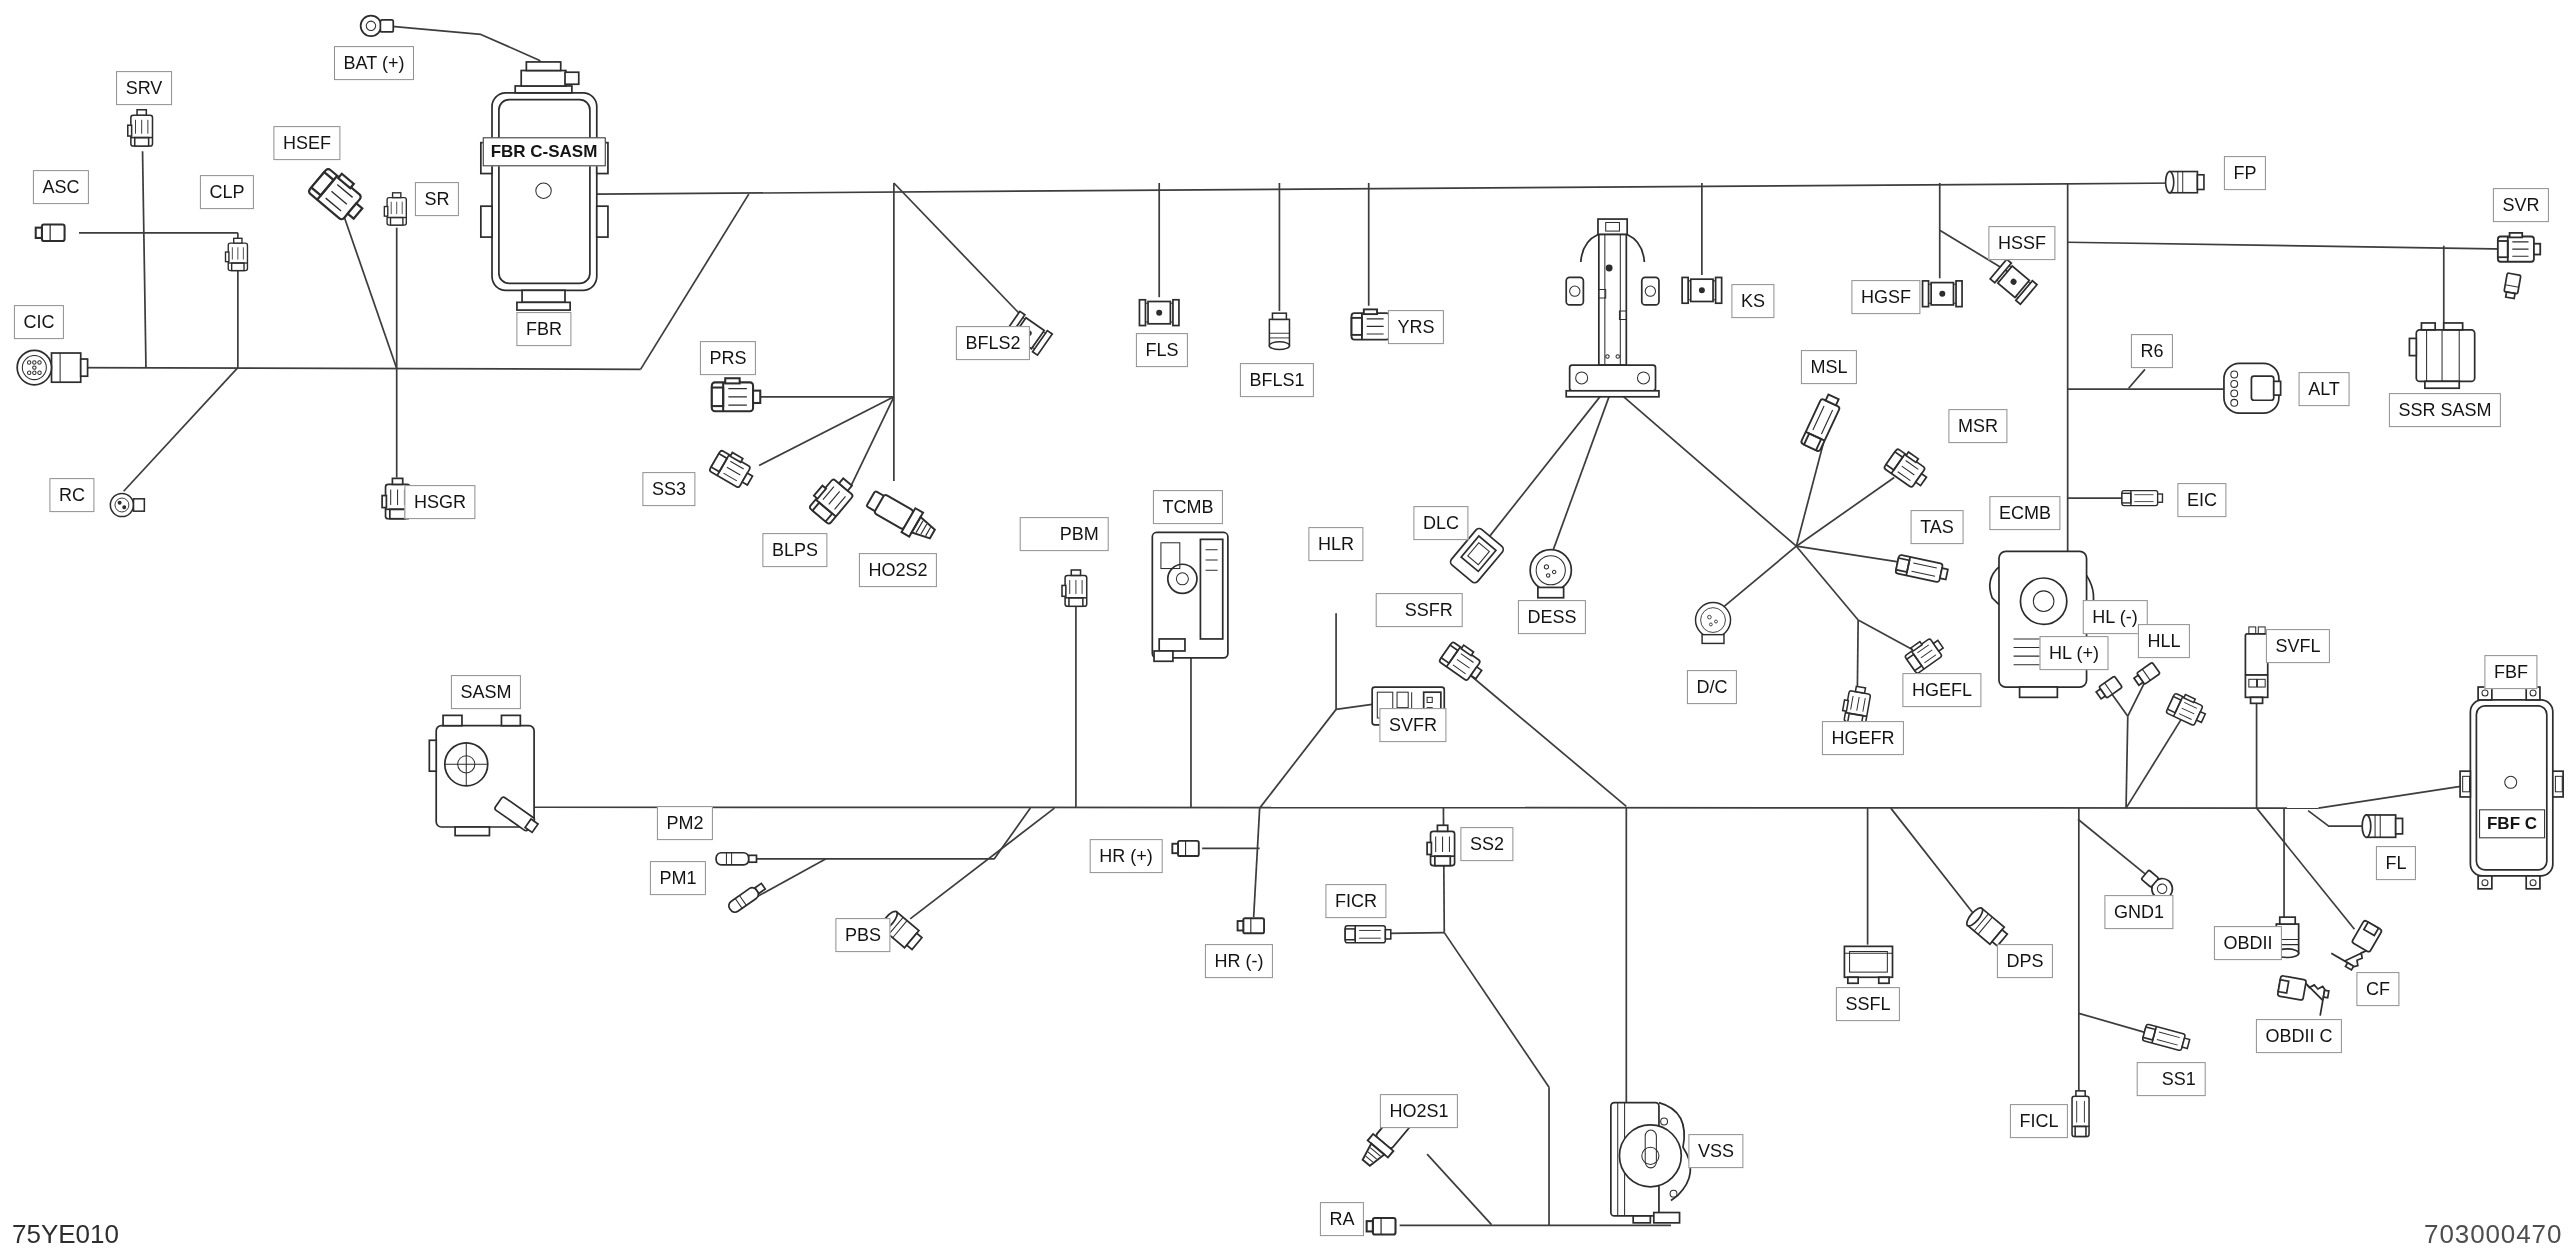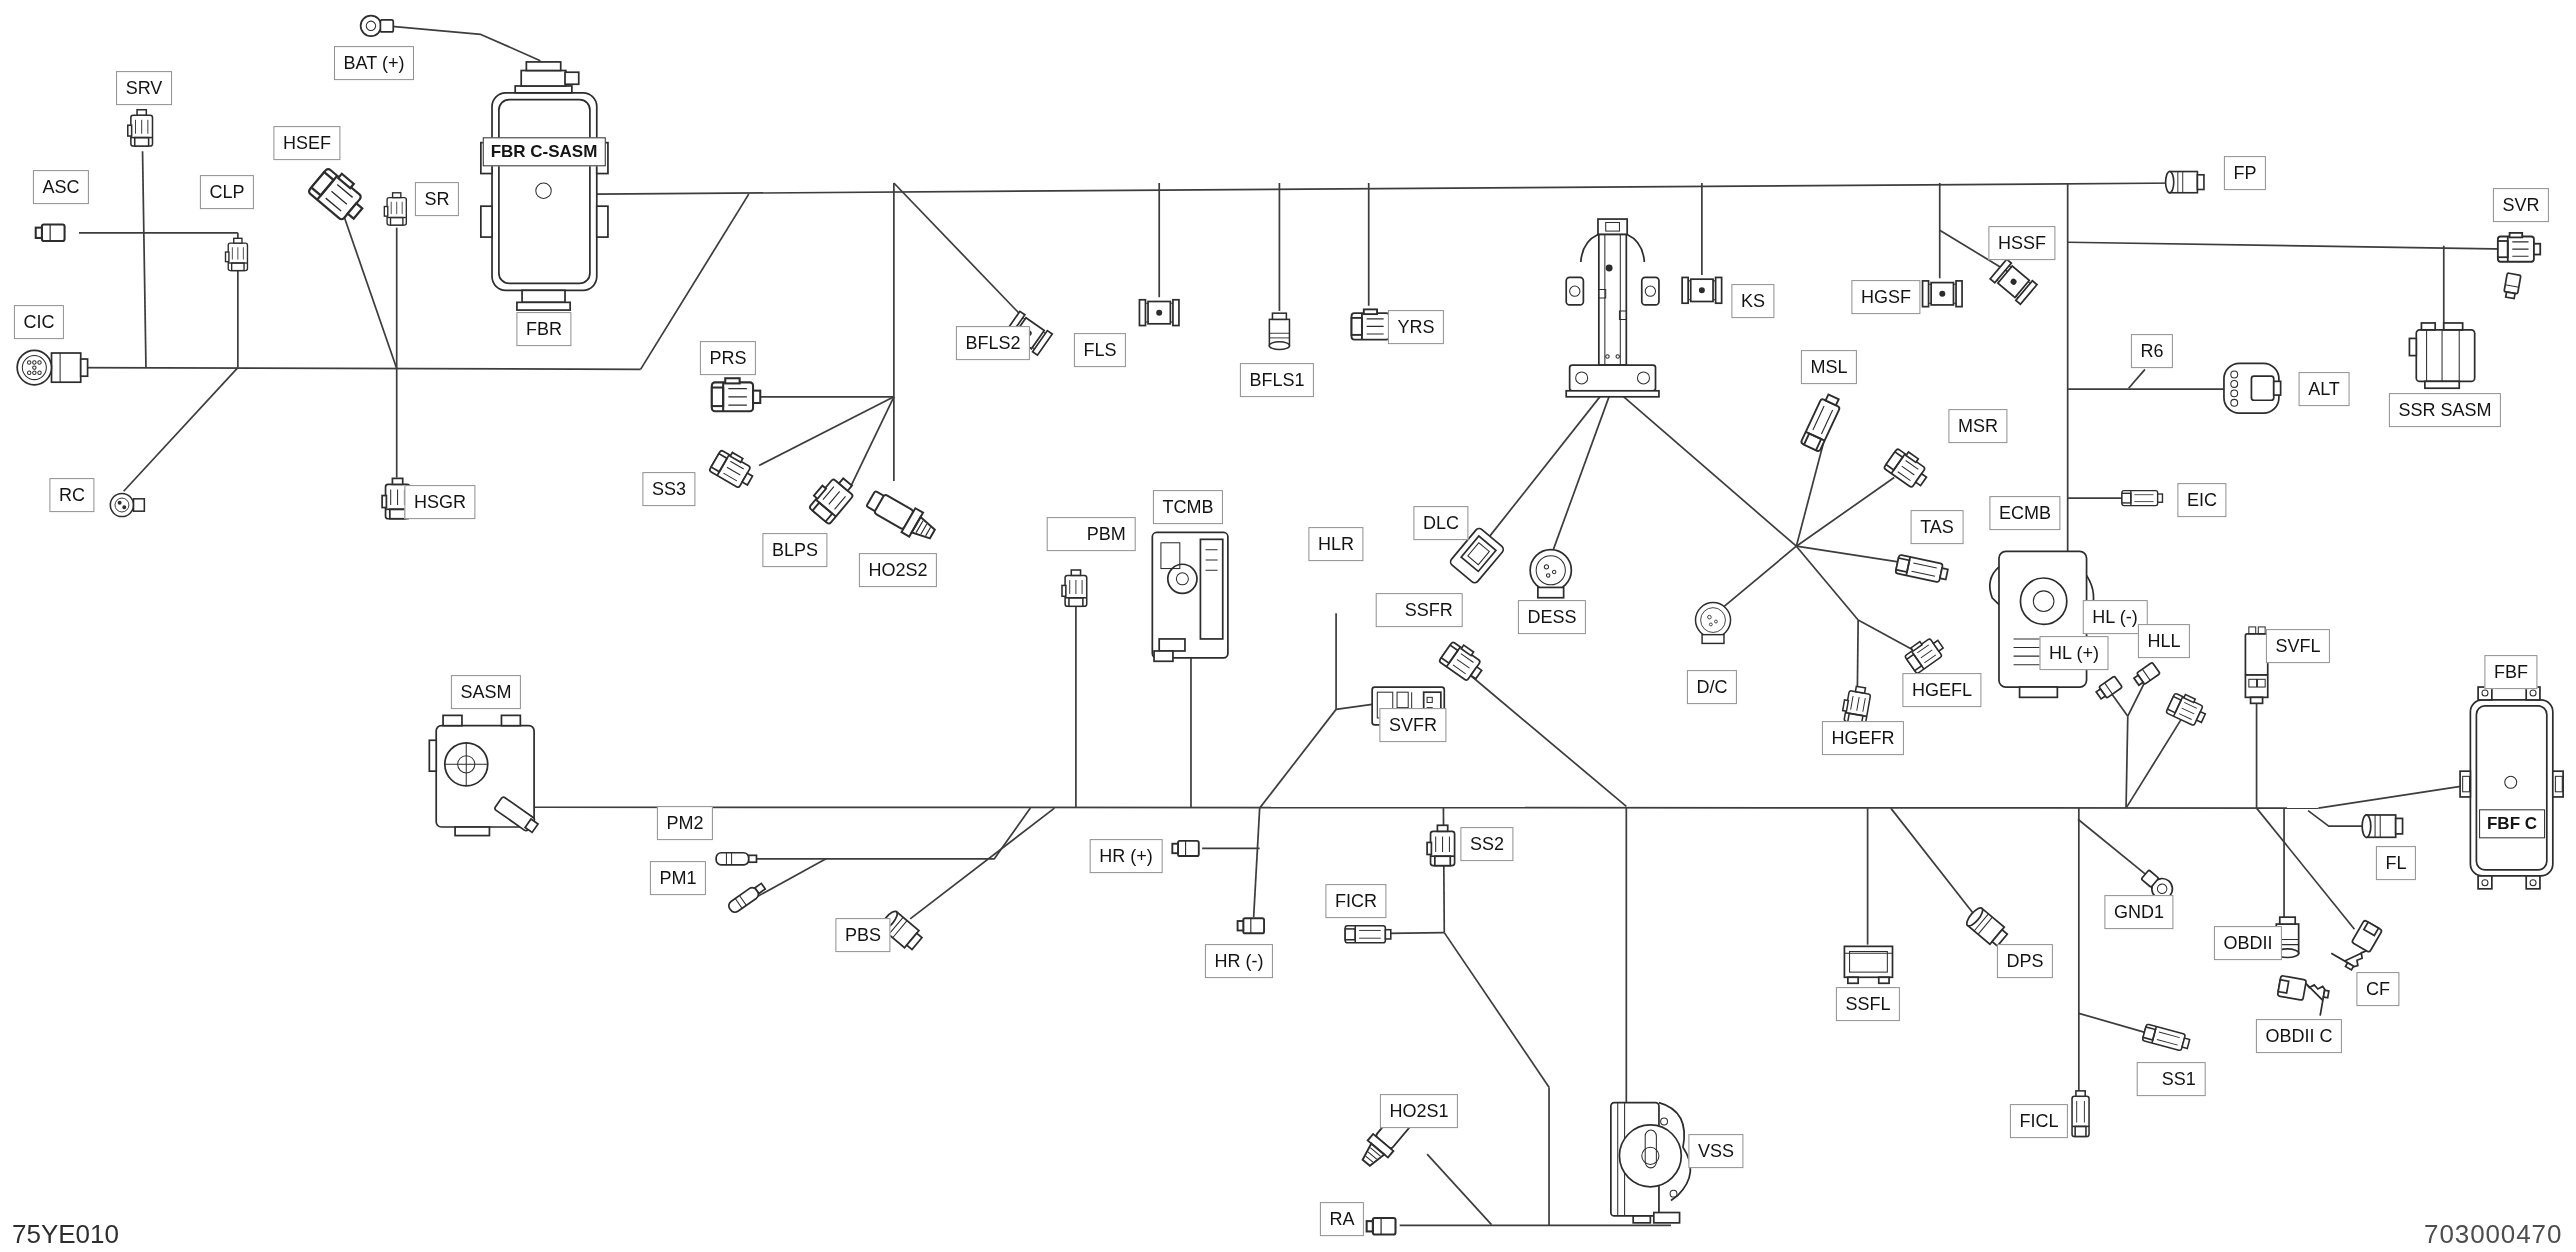--- a/index.html
+++ b/index.html
@@ -612,21 +612,21 @@
       <div class="lbl" style="left: 544px; top: 329px;">FBR</div>
       <div class="lbl inner" style="left: 544px; top: 152px;">FBR  C-SASM</div>
       <div class="lbl" style="left: 39px; top: 322px;">CIC</div>
       <div class="lbl" style="left: 72px; top: 495px;">RC</div>
       <div class="lbl" style="left: 728px; top: 358px;">PRS</div>
       <div class="lbl" style="left: 669px; top: 489px;">SS3</div>
       <div class="lbl" style="left: 440px; top: 502px;">HSGR</div>
       <div class="lbl" style="left: 795px; top: 550px;">BLPS</div>
       <div class="lbl" style="left: 898px; top: 570px;">HO2S2</div>
       <div class="lbl" style="left: 993px; top: 343px;">BFLS2</div>
-      <div class="lbl" style="left: 1100px; top: 350px; text-align: center;">FLS</div>
+      <div class="lbl" style="left: 1162px; top: 350px; text-align: center;">FLS</div>
       <div class="lbl" style="left: 1277px; top: 380px;">BFLS1</div>
       <div class="lbl" style="left: 1416px; top: 327px; text-align: center;">YRS</div>
       <div class="lbl" style="left: 1753px; top: 301px;">KS</div>
       <div class="lbl" style="left: 1886px; top: 297px;">HGSF</div>
       <div class="lbl" style="left: 2022px; top: 243px;">HSSF</div>
       <div class="lbl" style="left: 2245px; top: 173px;">FP</div>
       <div class="lbl" style="left: 2521px; top: 205px;">SVR</div>
       <div class="lbl" style="left: 2152px; top: 351px;">R6</div>
       <div class="lbl" style="left: 2324px; top: 389px;">ALT</div>
       <div class="lbl" style="left: 2445px; top: 410px;">SSR  SASM</div>
@@ -642,21 +642,21 @@
       <div class="lbl" style="left: 1552px; top: 617px;">DESS</div>
       <div class="lbl" style="left: 1712px; top: 687px;">D/C</div>
       <div class="lbl" style="left: 1942px; top: 690px;">HGEFL</div>
       <div class="lbl" style="left: 1863px; top: 738px;">HGEFR</div>
       <div class="lbl" style="left: 2074px; top: 653px;">HL (+)</div>
       <div class="lbl" style="left: 2115px; top: 617px;">HL (-)</div>
       <div class="lbl" style="left: 2164px; top: 641px;">HLL</div>
       <div class="lbl" style="left: 2298px; top: 646px;">SVFL</div>
       <div class="lbl" style="left: 2511px; top: 672px;">FBF</div>
       <div class="lbl inner" style="left: 2512px; top: 824px;">FBF  C</div>
-      <div class="lbl" style="left: 1091px; top: 534px; padding-left: 39px;">PBM</div>
+      <div class="lbl" style="left: 1064px; top: 534px; padding-left: 39px;">PBM</div>
       <div class="lbl" style="left: 486px; top: 692px;">SASM</div>
       <div class="lbl" style="left: 1413px; top: 725px;">SVFR</div>
       <div class="lbl" style="left: 685px; top: 823px;">PM2</div>
       <div class="lbl" style="left: 678px; top: 878px;">PM1</div>
       <div class="lbl" style="left: 863px; top: 935px;">PBS</div>
       <div class="lbl" style="left: 1126px; top: 856px;">HR (+)</div>
       <div class="lbl" style="left: 1239px; top: 961px;">HR (-)</div>
       <div class="lbl" style="left: 1356px; top: 901px;">FICR</div>
       <div class="lbl" style="left: 1487px; top: 844px;">SS2</div>
       <div class="lbl" style="left: 1868px; top: 1004px;">SSFL</div>

